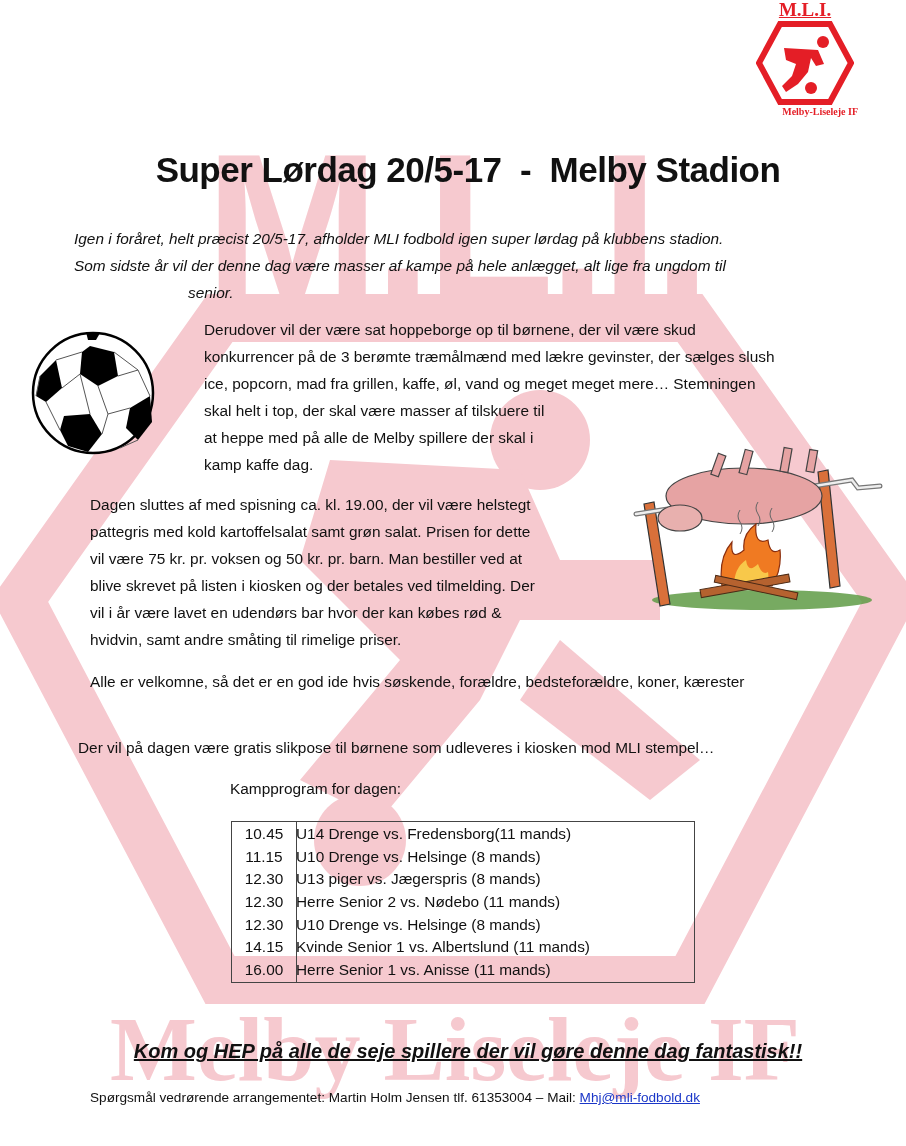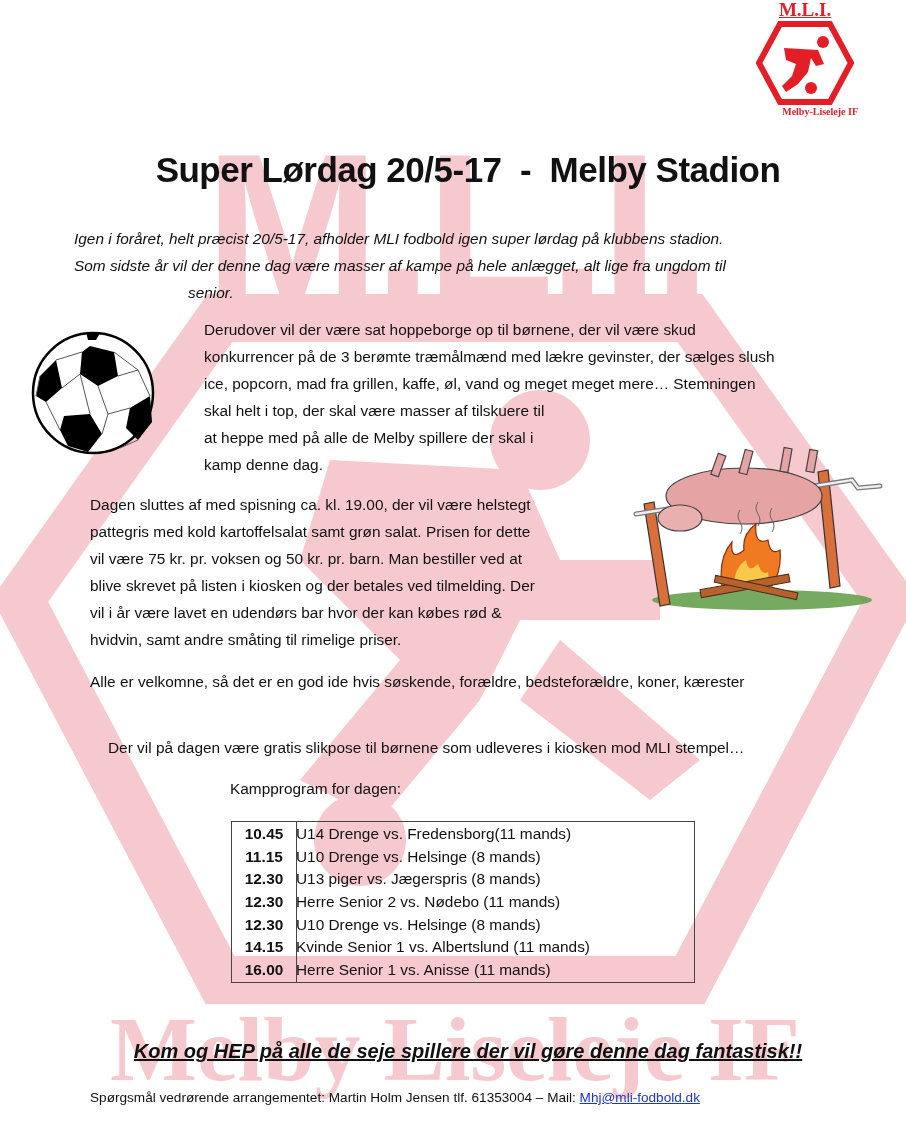--- a/index.html
+++ b/index.html
@@ -18,32 +18,32 @@
 
   .title { position: absolute; left: 0; top: 150px; width: 936px; text-align: center;
            font-size: 35px; font-weight: bold; letter-spacing: -0.5px; white-space: pre; }
 
   .p { position: absolute; font-size: 15.4px; line-height: 27px; margin: 0; }
   .p1 { left: 74px; top: 225px; width: 760px; font-style: italic; }
   .p1 .l3 { padding-left: 114px; }
   .p2 { left: 204px; top: 316px; width: 660px; }
   .p3 { left: 90px; top: 491px; width: 520px; }
   .p4 { left: 90px; top: 668px; width: 760px; }
-  .p5 { left: 108px; top: 734px; width: 760px; }
+  .p5 { left: 78px; top: 734px; width: 760px; }
   .line { display: block; white-space: nowrap; }
 
   .ball { position: absolute; left: 30px; top: 330px; }
   .pig { position: absolute; left: 622px; top: 446px; }
 
   .prog-label { position: absolute; left: 230px; top: 780px; width: 463px; text-align: left; font-size: 15.4px; }
   .table { position: absolute; left: 231px; top: 821px; width: 462px; border: 1px solid #444; background: transparent; }
   .table-inner { position: absolute; left: 64px; top: 0; bottom: 0; border-left: 1px solid #444; }
   .row { display: flex; height: 22.7px; line-height: 22.7px; font-size: 15.4px; }
   .row:first-child { margin-top: 1px; }
-  .cell-time { width: 64px; text-align: center; font-weight: bold; }
+  .cell-time { width: 64px; text-align: center; }
   .cell-match { flex: 1; padding-right: 6px; }
 
   .slogan { position: absolute; left: 0; top: 1040px; width: 936px; text-align: center; font-size: 20px;
             font-weight: bold; font-style: italic; text-decoration: underline; }
   .footer { position: absolute; left: 90px; top: 1090px; font-size: 13.6px; white-space: nowrap; }
   .footer a { color: #1a36c8; text-decoration: underline; margin-top: 48px; }
 </style>
 </head>
 <body>
 
@@ -96,21 +96,21 @@
       <path d="M26,30 L52,22 M88,46 L108,40 L120,66 M68,56 L78,84 L100,78 M78,84 L72,104 M50,44 L32,58 M16,72 L30,100 M60,84 L50,44 M84,22 L108,40 M108,110 L90,118 M10,46 L6,66"></path>
     </g>
   </svg>
 
   <div class="p p2">
     <span class="line">Derudover vil der være sat hoppeborge op til børnene, der vil være skud</span>
     <span class="line">konkurrencer på de 3 berømte træmålmænd med lækre gevinster, der sælges slush</span>
     <span class="line">ice, popcorn, mad fra grillen, kaffe, øl, vand og meget meget mere… Stemningen</span>
     <span class="line">skal helt i top, der skal være masser af tilskuere til</span>
     <span class="line">at heppe med på alle de Melby spillere der skal i</span>
-    <span class="line">kamp denne dag.</span>
+    <span class="line">kamp kaffe dag.</span>
   </div>
 
   <div class="p p3">
     <span class="line">Dagen sluttes af med spisning ca. kl. 19.00, der vil være helstegt</span>
     <span class="line">pattegris med kold kartoffelsalat samt grøn salat. Prisen for dette</span>
     <span class="line">vil være 75 kr. pr. voksen og 50 kr. pr. barn. Man bestiller ved at</span>
     <span class="line">blive skrevet på listen i kiosken og der betales ved tilmelding. Der</span>
     <span class="line">vil i år være lavet en udendørs bar hvor der kan købes rød &amp;</span>
     <span class="line">hvidvin, samt andre småting til rimelige priser.</span>
   </div>

